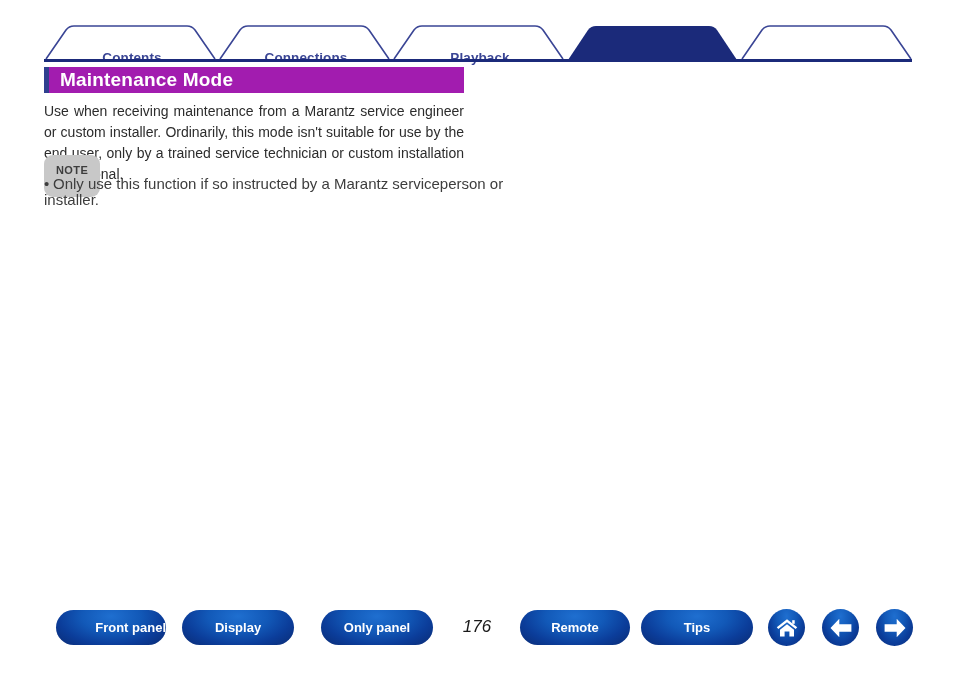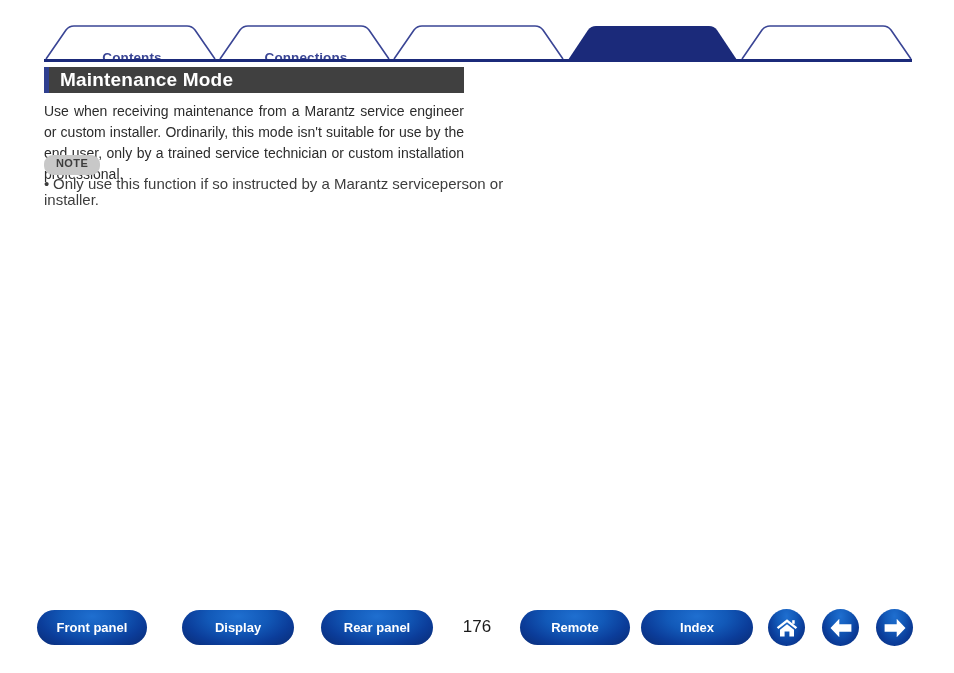--- a/index.html
+++ b/index.html
@@ -55,21 +55,21 @@
     background: #1b2a7a;
   }
 
   
   .heading {
     position: absolute;
     left: 44px;
     top: 67px;
     width: 420px;
     height: 26px;
-    background: #404040;
+    background: #a21caf;
     border-left: 5px solid #2f3f8f;
     box-sizing: border-box;
   }
   .heading-text {
     position: absolute;
     left: 11px;
     top: 0;
     height: 26px;
     line-height: 26px;
     font-size: 19px;
@@ -90,22 +90,22 @@
     color: #2c2c2c;
     text-align: justify;
     text-justify: inter-word;
   }
 
   
   .note-badge {
     position: absolute;
     left: 44px;
     top: 155px;
-    height: 20px;
-    padding: 0 12px;
+    height: 28px;
+    padding: 7px 12px;
     border-radius: 9px;
     background: #c8c8c8;
     color: #3d3d3d;
     font-size: 11px;
     font-weight: bold;
     line-height: 17px;
     letter-spacing: 0.4px;
   }
   .note-list {
     position: absolute;
@@ -139,20 +139,21 @@
   }
   .pagenum {
     position: absolute;
     top: 612px;
     left: 455px;
     width: 44px;
     text-align: center;
     font-size: 17px;
     color: #1a1a1a;
     line-height: 30px;
+    font-style: italic;
   }
   .circ {
     position: absolute;
     top: 609px;
     width: 37px;
     height: 37px;
     border-radius: 50%;
     background:
       radial-gradient(ellipse 72% 110% at 50% 20%, #1f6fd0 0%, #1259b8 36%, #0b3d9a 66%, #0a2a72 100%);
     cursor: pointer;
@@ -176,43 +177,44 @@
       <path d="M 350,35 L 370,6 Q 373,2 378,2 L 491,2 Q 496,2 499,6 L 519,35"></path>
       <path d="M 698,35 L 718,6 Q 721,2 726,2 L 839,2 Q 844,2 847,6 L 867,35"></path>
       <path d="M 872,35 L 892,6 Q 895,2 900,2 L 1013,2 Q 1018,2 1021,6 L 1041,35"></path>
     </g>
 
     <path d="M 524,36 L 544,6 Q 547,2 552,2 L 665,2 Q 670,2 673,6 L 693,36 Z" fill="#1b2a7a" stroke="none"></path>
   </svg>
 
   <div class="tab-label" style="left:0px;   width:176px;">Contents</div>
   <div class="tab-label" style="left:174px; width:176px;">Connections</div>
+  <div class="tab-label" style="left:348px; width:176px;">Playback</div>
   <div class="tab-label" style="left:870px; width:174px;">Appendix</div>
 </div>
 <div class="tabrule"></div>
 
 <div class="heading">
   <div class="heading-text">Maintenance Mode</div>
 </div>
 
 <div class="bodycopy">Use when receiving maintenance from a Marantz service engineer or custom installer. Ordinarily, this mode isn't suitable for use by the end user, only by a trained service technician or custom installation professional.</div>
 
 <div class="note-badge">NOTE</div>
 <div class="note-list">
   <div><span class="bullet">•</span><span>Only use this function if so instructed by a Marantz serviceperson or installer.</span></div>
 </div>
 
-<div class="pill" style="left:37px;  width:110px;">Front panel</div>
+<div class="pill" style="left:56px;  width:110px;text-align:right;">Front panel</div>
 <div class="pill" style="left:182px; width:112px;">Display</div>
-<div class="pill" style="left:321px; width:112px;">Rear panel</div>
+<div class="pill" style="left:321px; width:112px;">Only panel</div>
 
 <div class="pagenum">176</div>
 
 <div class="pill" style="left:520px; width:110px;">Remote</div>
-<div class="pill" style="left:641px; width:112px;">Index</div>
+<div class="pill" style="left:641px; width:112px;">Tips</div>
 
 <div class="circ" style="left:768px;">
   <svg width="24" height="24" viewBox="0 0 24 24">
     <path fill="#ffffff" d="M12 3.3 1.8 11.3 3.3 13.1 12 6.3 20.7 13.1 22.2 11.3 Z"></path>
     <path fill="#ffffff" d="M17.2 4.2h2.5v3.6h-2.5z"></path>
     <path fill="#ffffff" d="M12 8.2 5 13.7V20.4h4.6v-4.8h4.8v4.8H19V13.7Z"></path>
   </svg>
 </div>
 
 <div class="circ" style="left:822px;">

